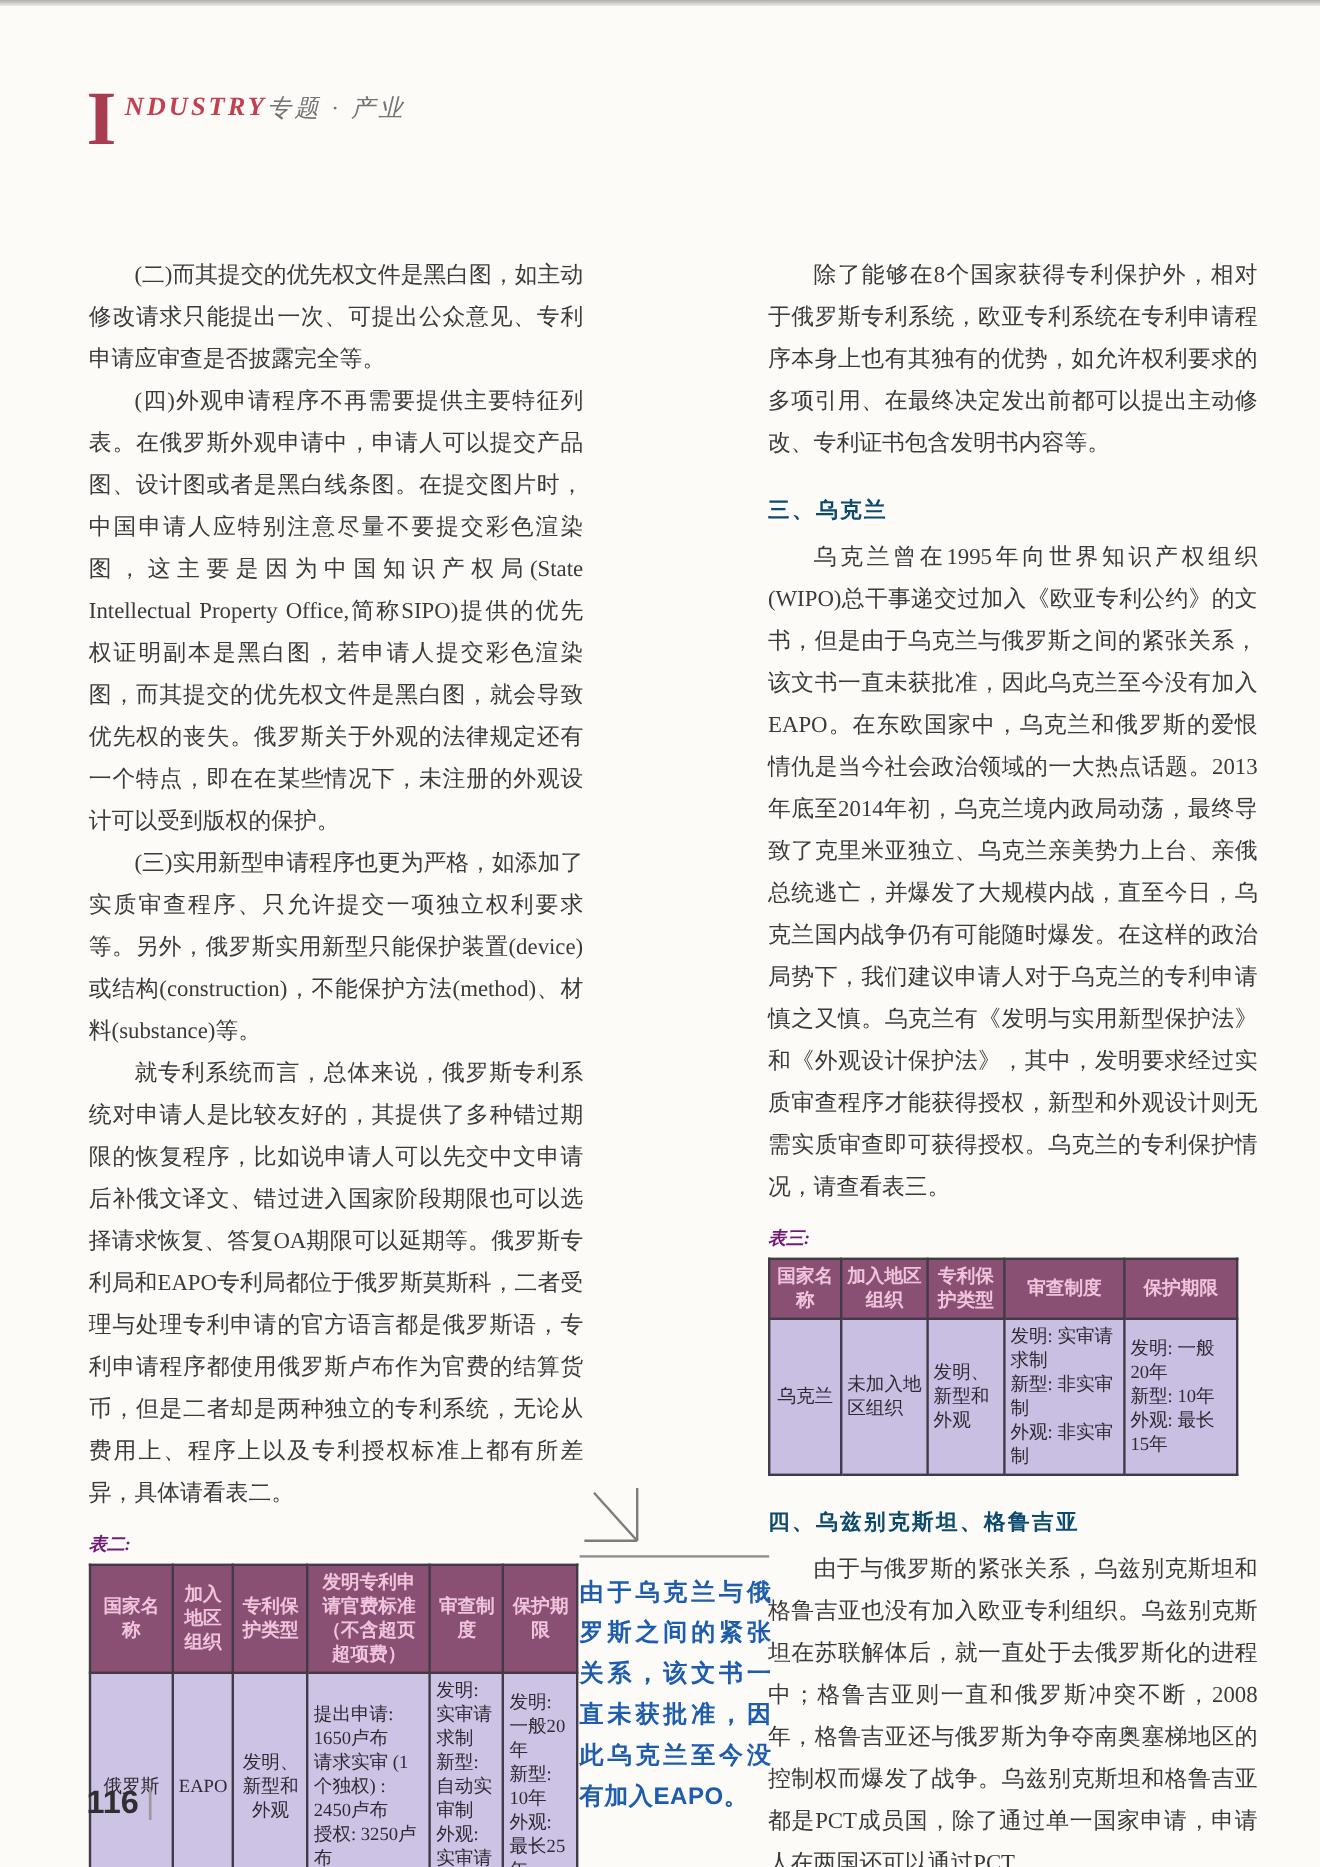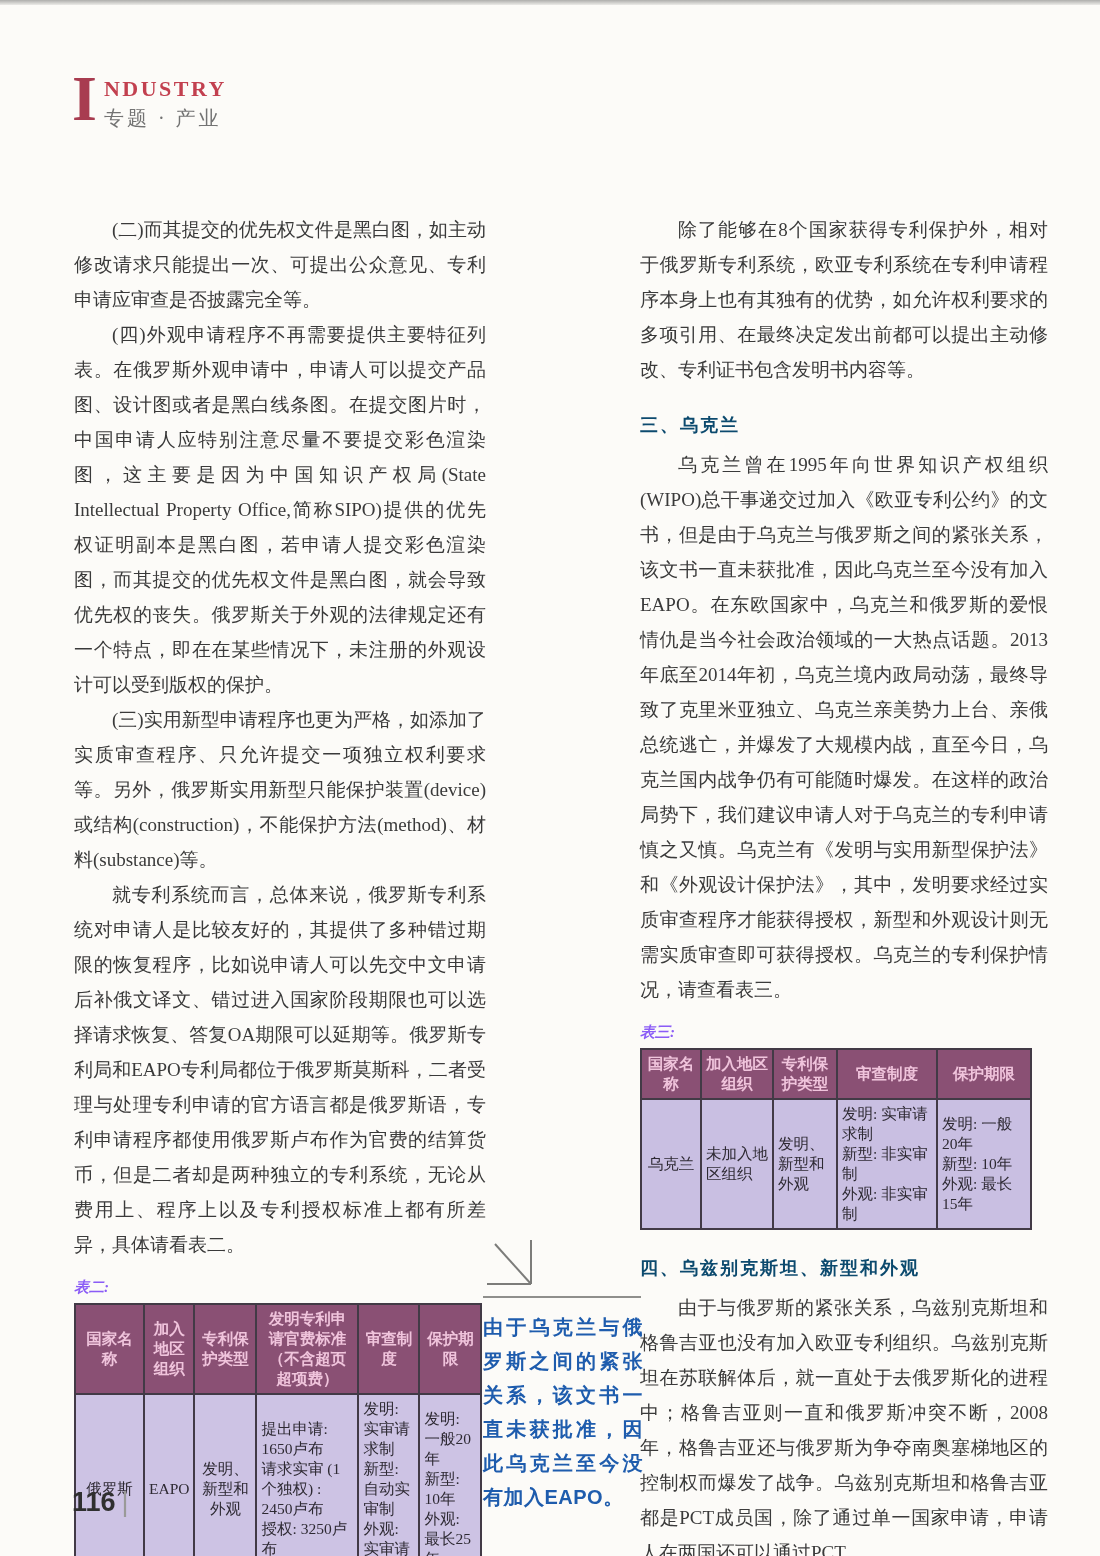--- a/index.html
+++ b/index.html
@@ -7,32 +7,32 @@
     position:relative;width:1100px;height:1556px;margin:0 auto;
     background:#fcfbf8;overflow:hidden;
     font-family:"Liberation Serif","DejaVu Serif",serif;color:#3a3a3a;
   }
   .scan-edge{position:absolute;top:0;left:0;width:1100px;height:5px;
     background:linear-gradient(#aeaeac,#ecebe8);}
   
   .masthead{position:absolute;left:72px;top:74px;display:flex;align-items:flex-start;}
   .drop-i{font-size:64px;line-height:0.78;color:#a83c50;font-weight:bold;
     font-family:"Liberation Serif",serif;}
-  .masthead-stack{display:flex;flex-direction:column;margin-left:7px;}
+  .masthead-stack{display:flex;flex-direction:row;margin-left:7px;font-style:italic;}
   .masthead-rest{font-size:22px;letter-spacing:2.5px;color:#c2404f;font-weight:600;
     font-family:"Liberation Serif",serif;margin-top:2px;}
   .masthead-sub{font-size:20px;letter-spacing:3px;color:#737373;margin-top:3px;}
   
   .col{position:absolute;text-align:justify;}
   .col-left{left:74px;top:212px;width:412px;}
   .col-right{left:640px;top:212px;width:408px;}
   .col p{margin:0;font-size:19px;line-height:35px;text-indent:2em;}
   .sec-heading{margin:26px 0 10px;font-size:18px;font-weight:bold;color:#0c4a6e;
     letter-spacing:2px;font-family:"Liberation Sans","DejaVu Sans",sans-serif;}
-  .tbl-label{margin:16px 0 6px;font-size:15px;font-weight:bold;font-style:italic;color:#8b5cf6;}
+  .tbl-label{margin:16px 0 6px;font-size:15px;font-weight:bold;font-style:italic;color:#701a75;}
   
   table.ptable{border-collapse:collapse;table-layout:fixed;
     font-size:15.5px;line-height:20px;color:#2e2a33;}
   .ptable th,.ptable td{border:2px solid #423a46;padding:4px 4px;vertical-align:middle;}
   .ptable th{background:#8a5074;color:#f0c4dc;font-weight:bold;text-align:center;}
   .ptable td{text-align:center;}
   .ptable td.al{text-align:left;}
   .preline{white-space:pre-line;}
   .rowA td{background:#cdc3e4;}
   .t3 td{background:#c9bfe2;}
@@ -154,21 +154,21 @@
           <td class="al preline">发明: 实审请求制
 新型: 非实审制
 外观: 非实审制</td>
           <td class="al preline">发明: 一般20年
 新型: 10年
 外观: 最长15年</td>
         </tr>
       </tbody>
     </table>
 
-    <h2 class="sec-heading">四、乌兹别克斯坦、新型和外观</h2>
+    <h2 class="sec-heading">四、乌兹别克斯坦、格鲁吉亚</h2>
     <p>由于与俄罗斯的紧张关系，乌兹别克斯坦和格鲁吉亚也没有加入欧亚专利组织。乌兹别克斯坦在苏联解体后，就一直处于去俄罗斯化的进程中；格鲁吉亚则一直和俄罗斯冲突不断，2008年，格鲁吉亚还与俄罗斯为争夺南奥塞梯地区的控制权而爆发了战争。乌兹别克斯坦和格鲁吉亚都是PCT成员国，除了通过单一国家申请，申请人在两国还可以通过PCT</p>
   </section>
 
   <footer class="pagenum">
     <span>116</span><span class="pagebar">|</span>
   </footer>
 
 </div>
 
 </body></html>

